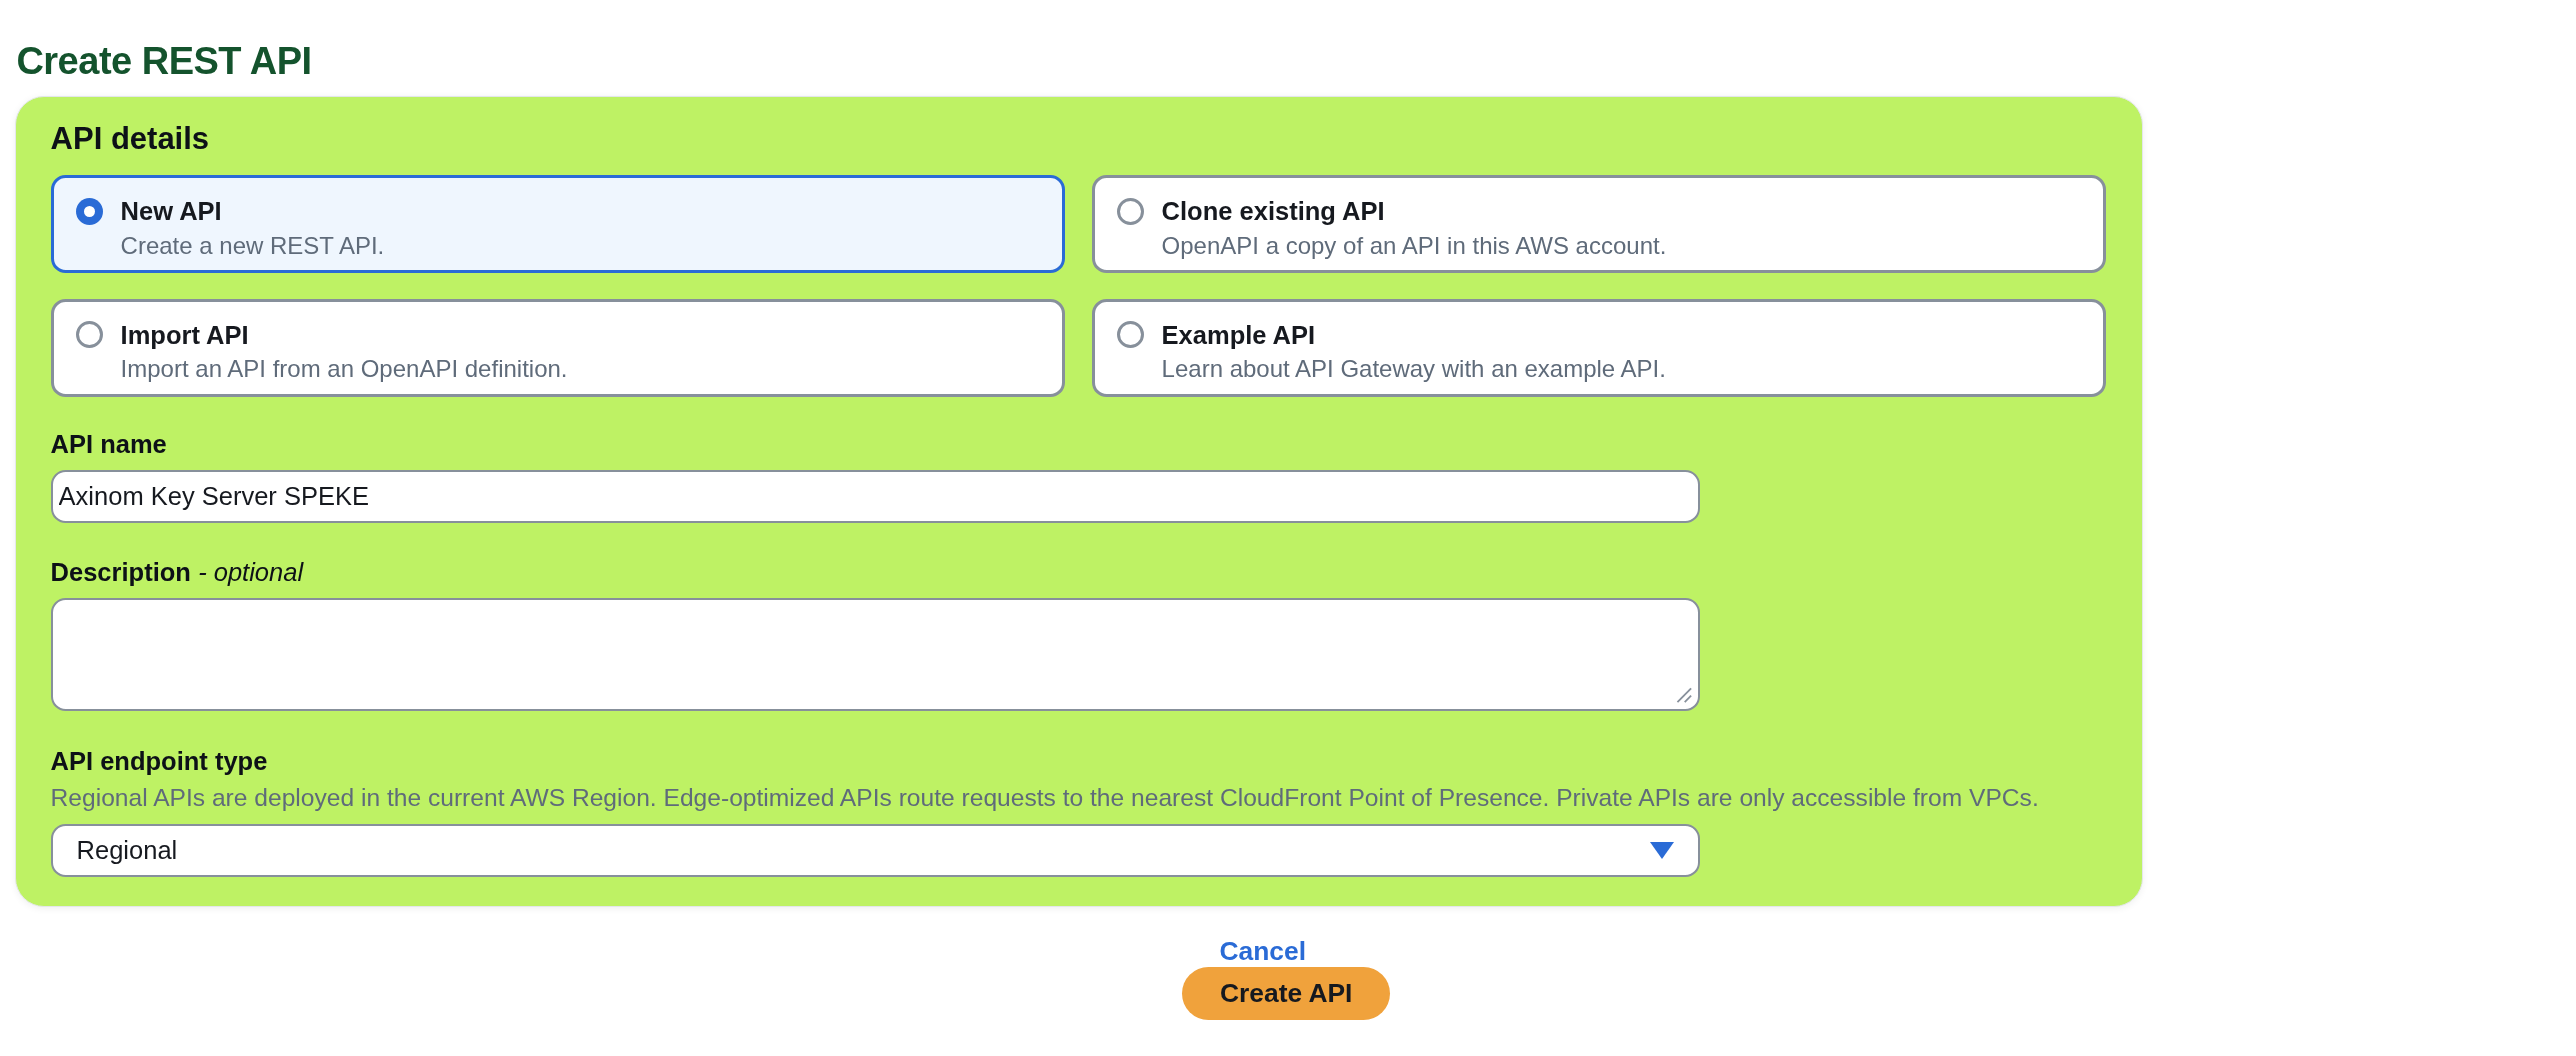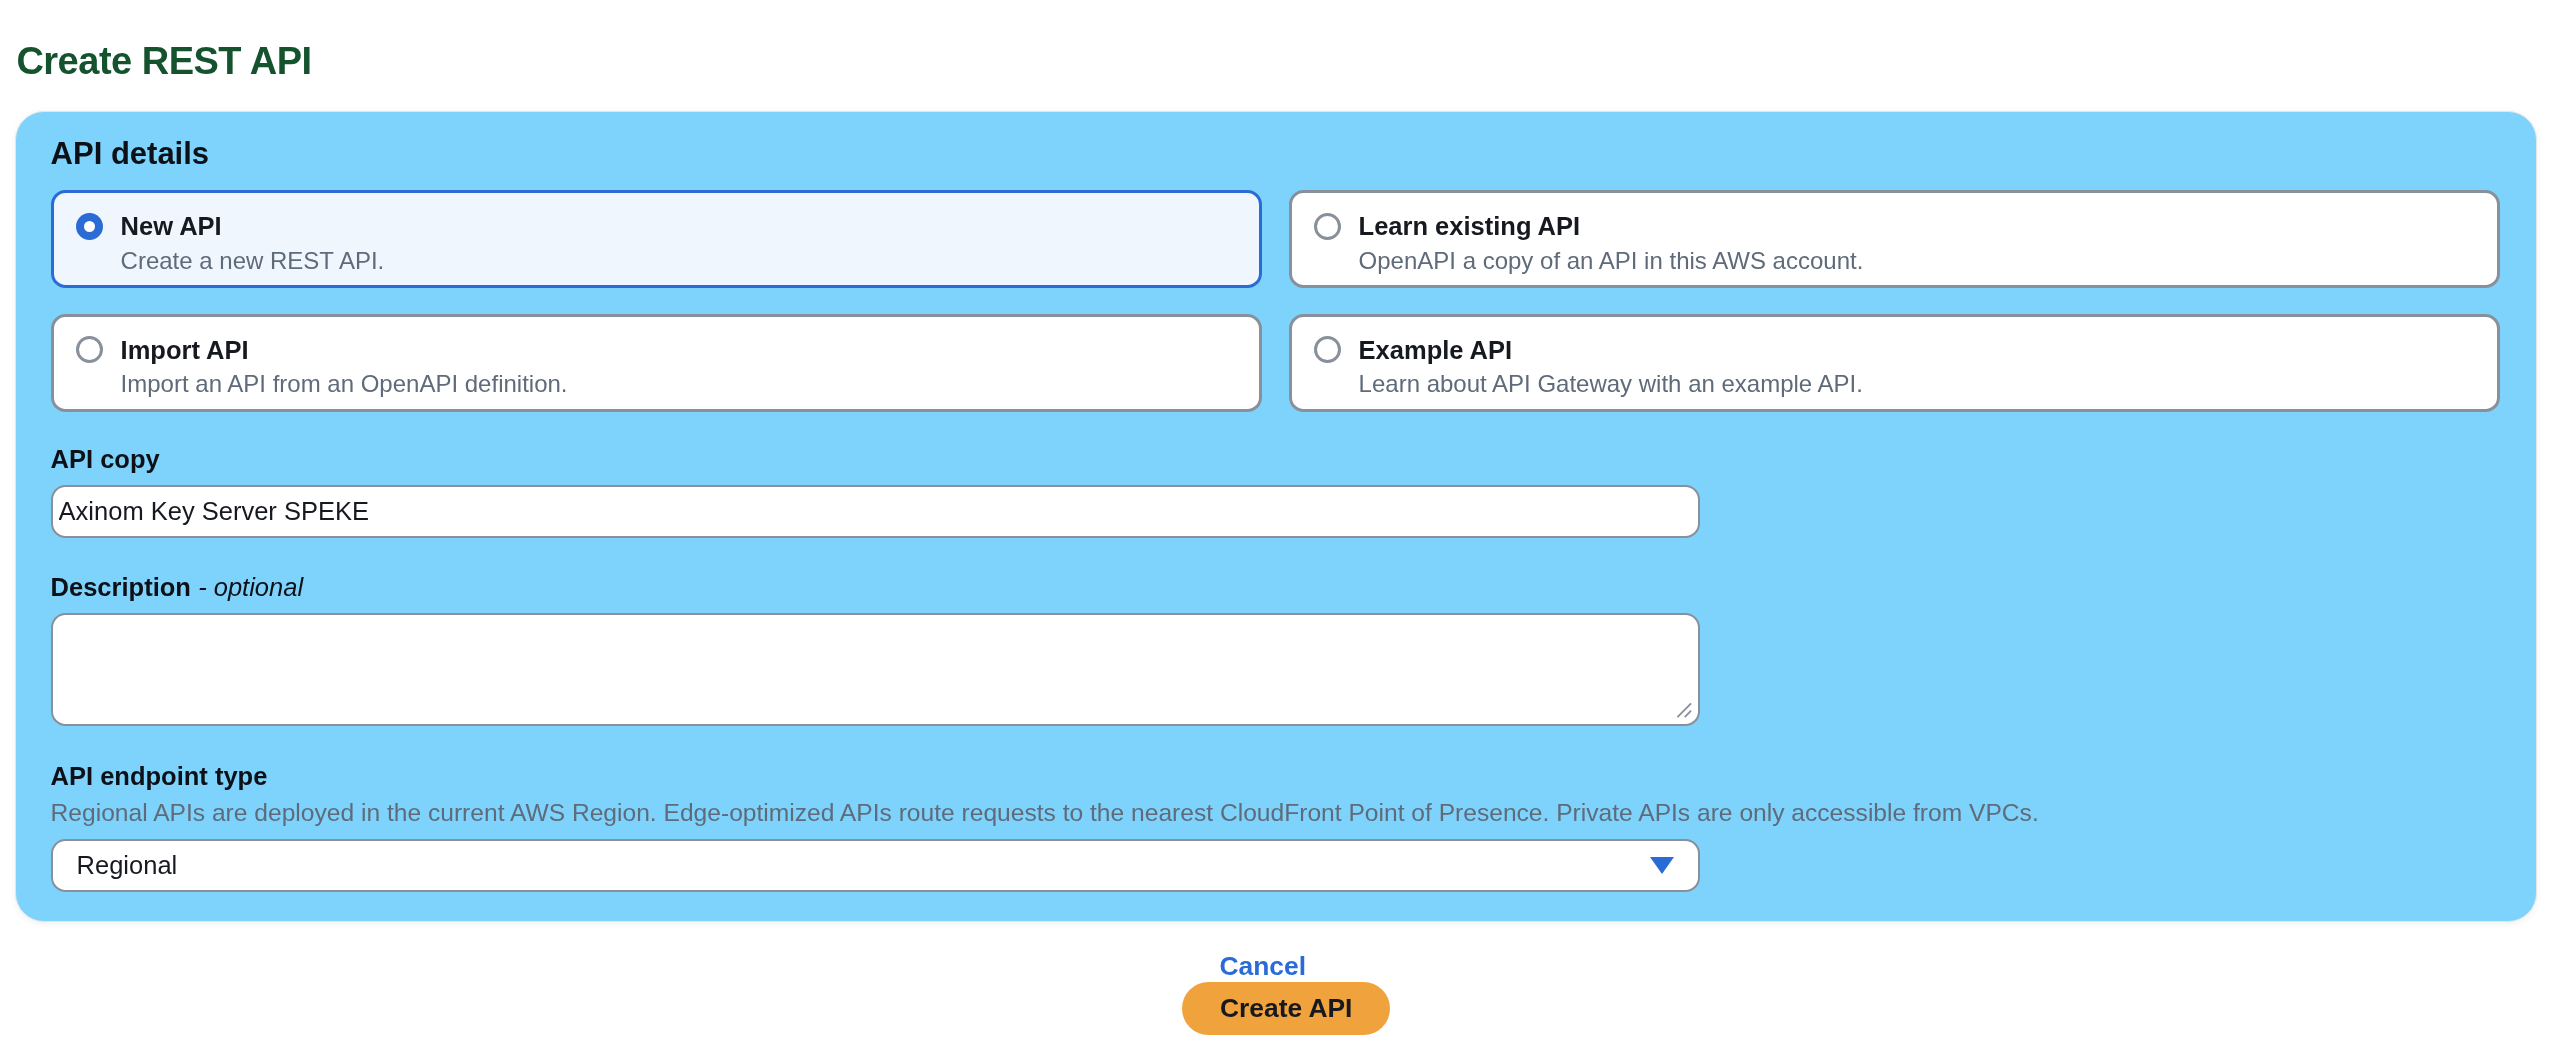--- a/index.html
+++ b/index.html
@@ -5,27 +5,27 @@
   * { box-sizing: border-box; margin: 0; padding: 0; }
   html, body { width: 2576px; height: 1057px; background: #ffffff; overflow: hidden; }
   body { font-family: "Liberation Sans", sans-serif; color: #16191f; padding: 40px 14.6px 0 14.6px; }
 
   .page-title {
     font-size: 38px; font-weight: bold; letter-spacing: -0.5px;
     color: #14532d; padding-left: 1.8px;
   }
 
   .panel {
-    margin-top: 28px;
-    background: #7dd3fc;
+    margin-top: 13px;
+    background: #bef264;
     border: 1.8px solid #e4e7ea;
     border-radius: 29px;
     box-shadow: 0 1.8px 7.3px rgba(0,7,22,0.06);
     padding: 24px 36px 29px 35px;
-    width: 2522px;
+    width: 2128px;
   }
 
   .panel-heading { font-size: 31px; font-weight: bold; color: #0d1117; }
 
   .tiles {
     margin-top: 18px;
     display: grid;
     grid-template-columns: 1fr 1fr;
     column-gap: 27px;
     row-gap: 25.5px;
@@ -149,21 +149,21 @@
         <span class="tile-label" style="display:block">New API</span>
         <span class="tile-desc" style="display:block">Create a new REST API.</span>
       </span>
     </div>
 
     <div class="tile">
       <span class="radio">
           <span class="dot"></span>
         </span>
       <span class="tile-text">
-        <span class="tile-label" style="display:block">Learn existing API</span>
+        <span class="tile-label" style="display:block">Clone existing API</span>
         <span class="tile-desc" style="display:block">OpenAPI a copy of an API in this AWS account.</span>
       </span>
     </div>
 
     <div class="tile">
       <span class="radio">
           <span class="dot"></span>
         </span>
       <span class="tile-text">
         <span class="tile-label" style="display:block">Import API</span>
@@ -177,21 +177,21 @@
         </span>
       <span class="tile-text">
         <span class="tile-label" style="display:block">Example API</span>
         <span class="tile-desc" style="display:block">Learn about API Gateway with an example API.</span>
       </span>
     </div>
 
   </div>
 
   <div class="field">
-    <label class="field-label">API copy</label>
+    <label class="field-label">API name</label>
     <input class="text-input" type="text" value="Axinom Key Server SPEKE" style="">
   </div>
 
   <div class="field" style="margin-top:35px">
     <label class="field-label">
       <span>Description</span><span class="optional">- optional</span>
     </label>
     <div class="textarea-wrap">
       <textarea class="description-textarea" value="" style=""></textarea>
       <svg class="resize-handle" viewBox="0 0 22 22">

